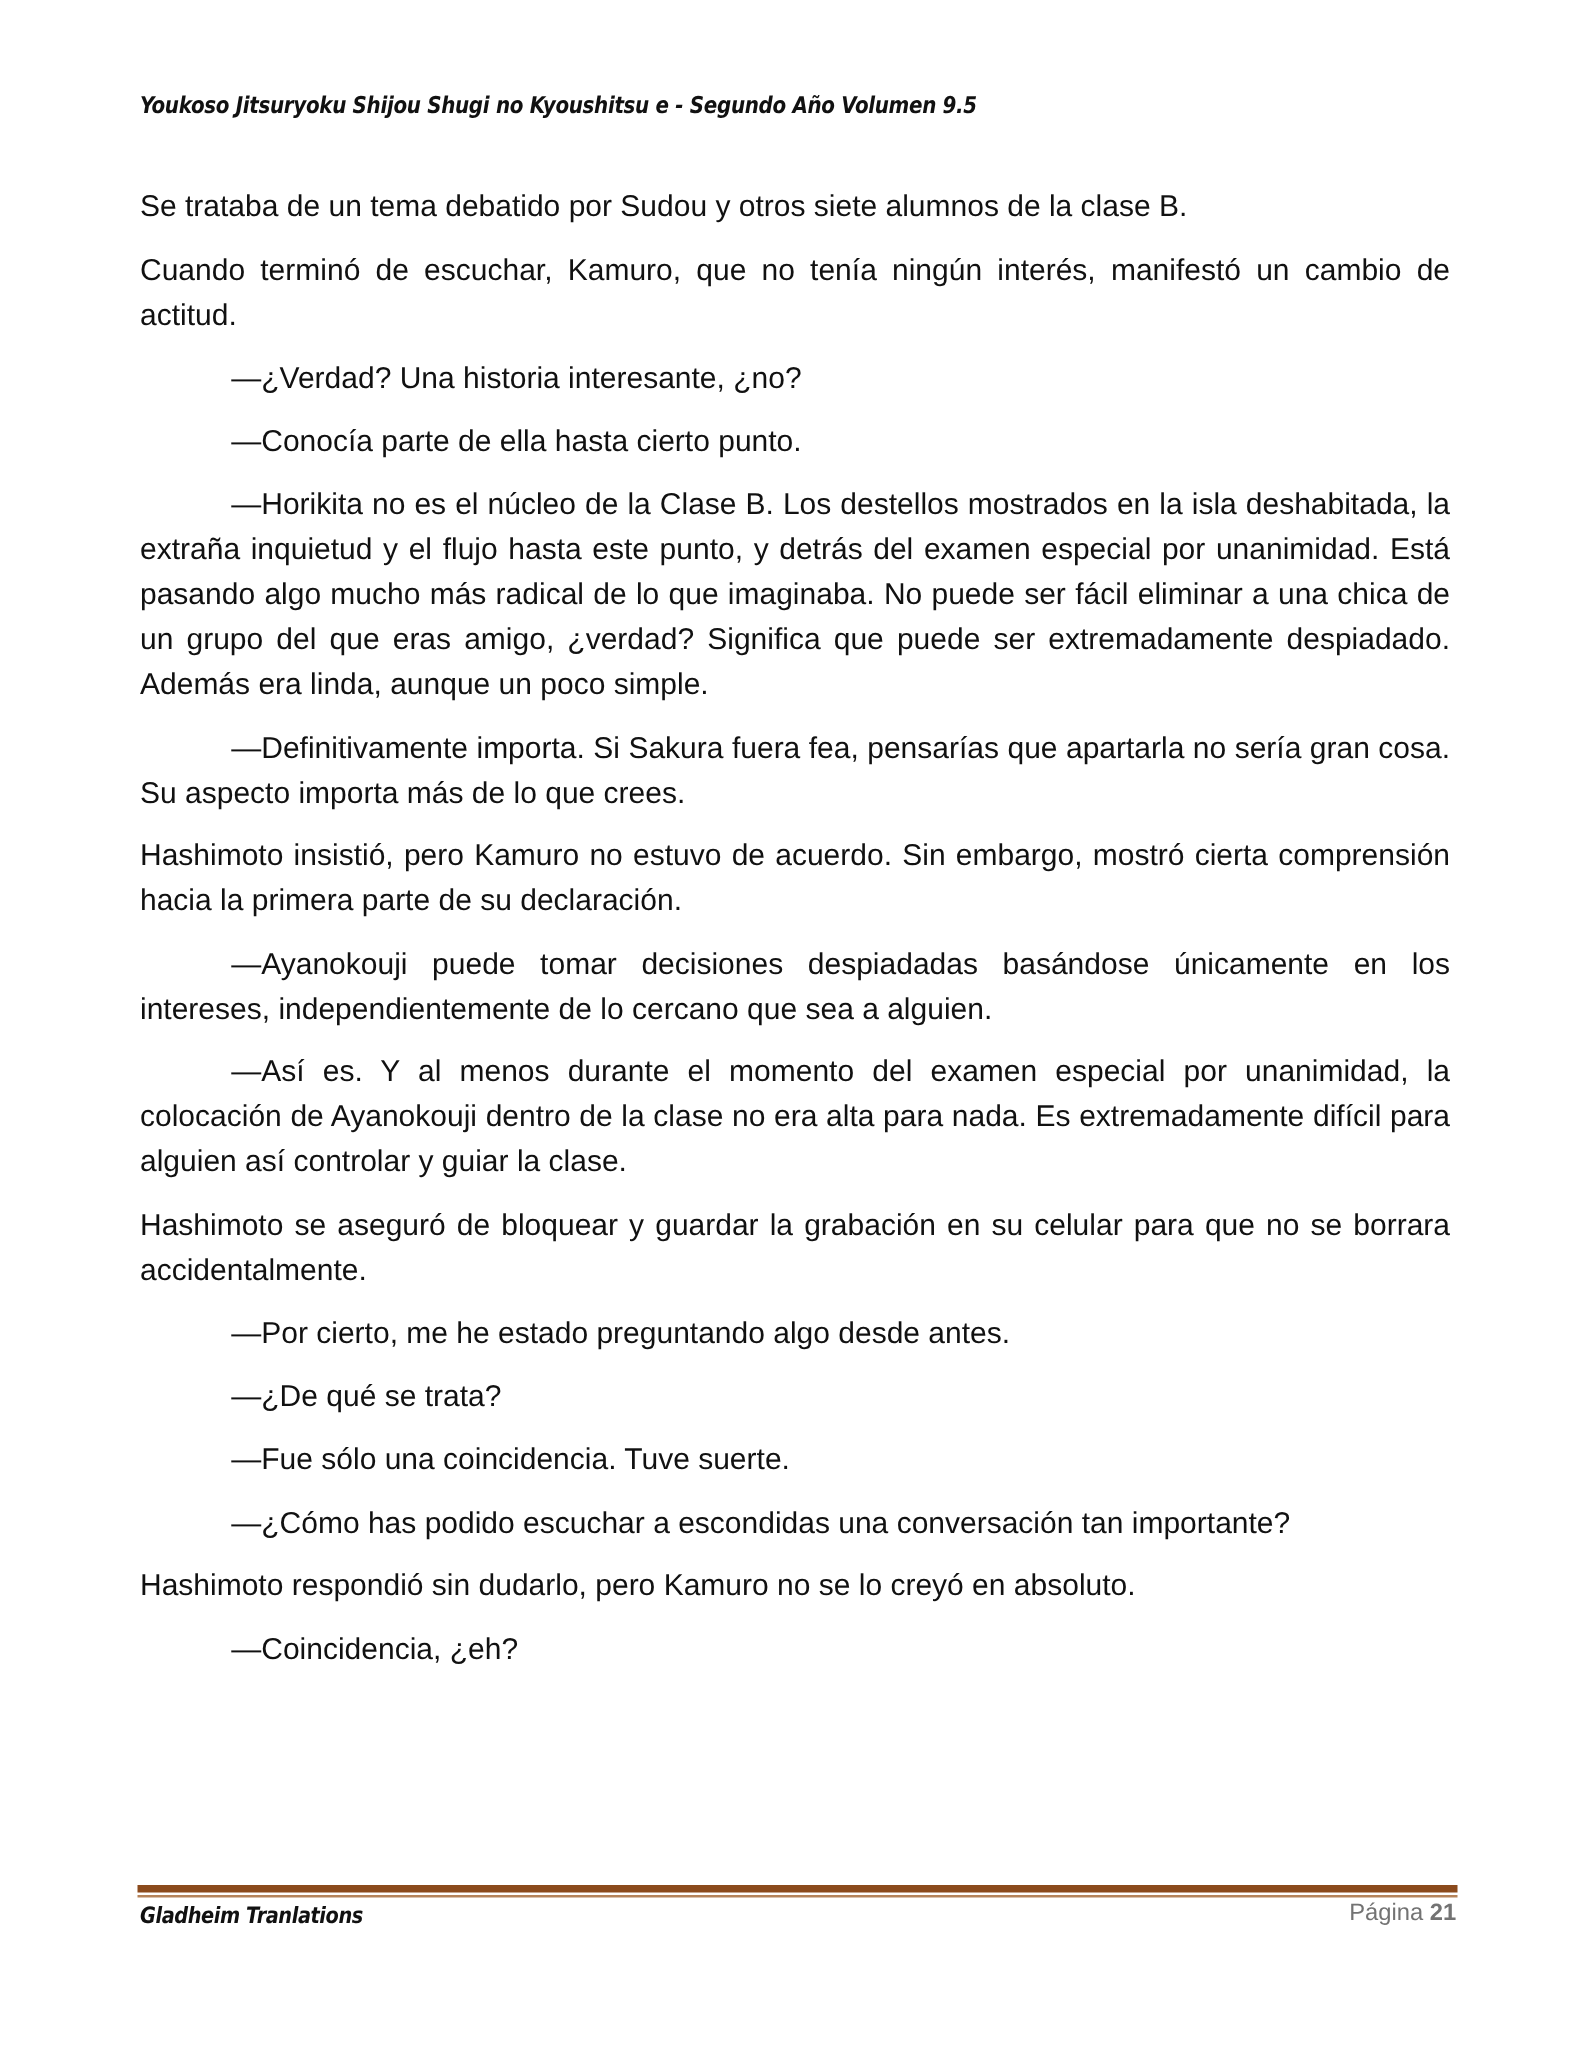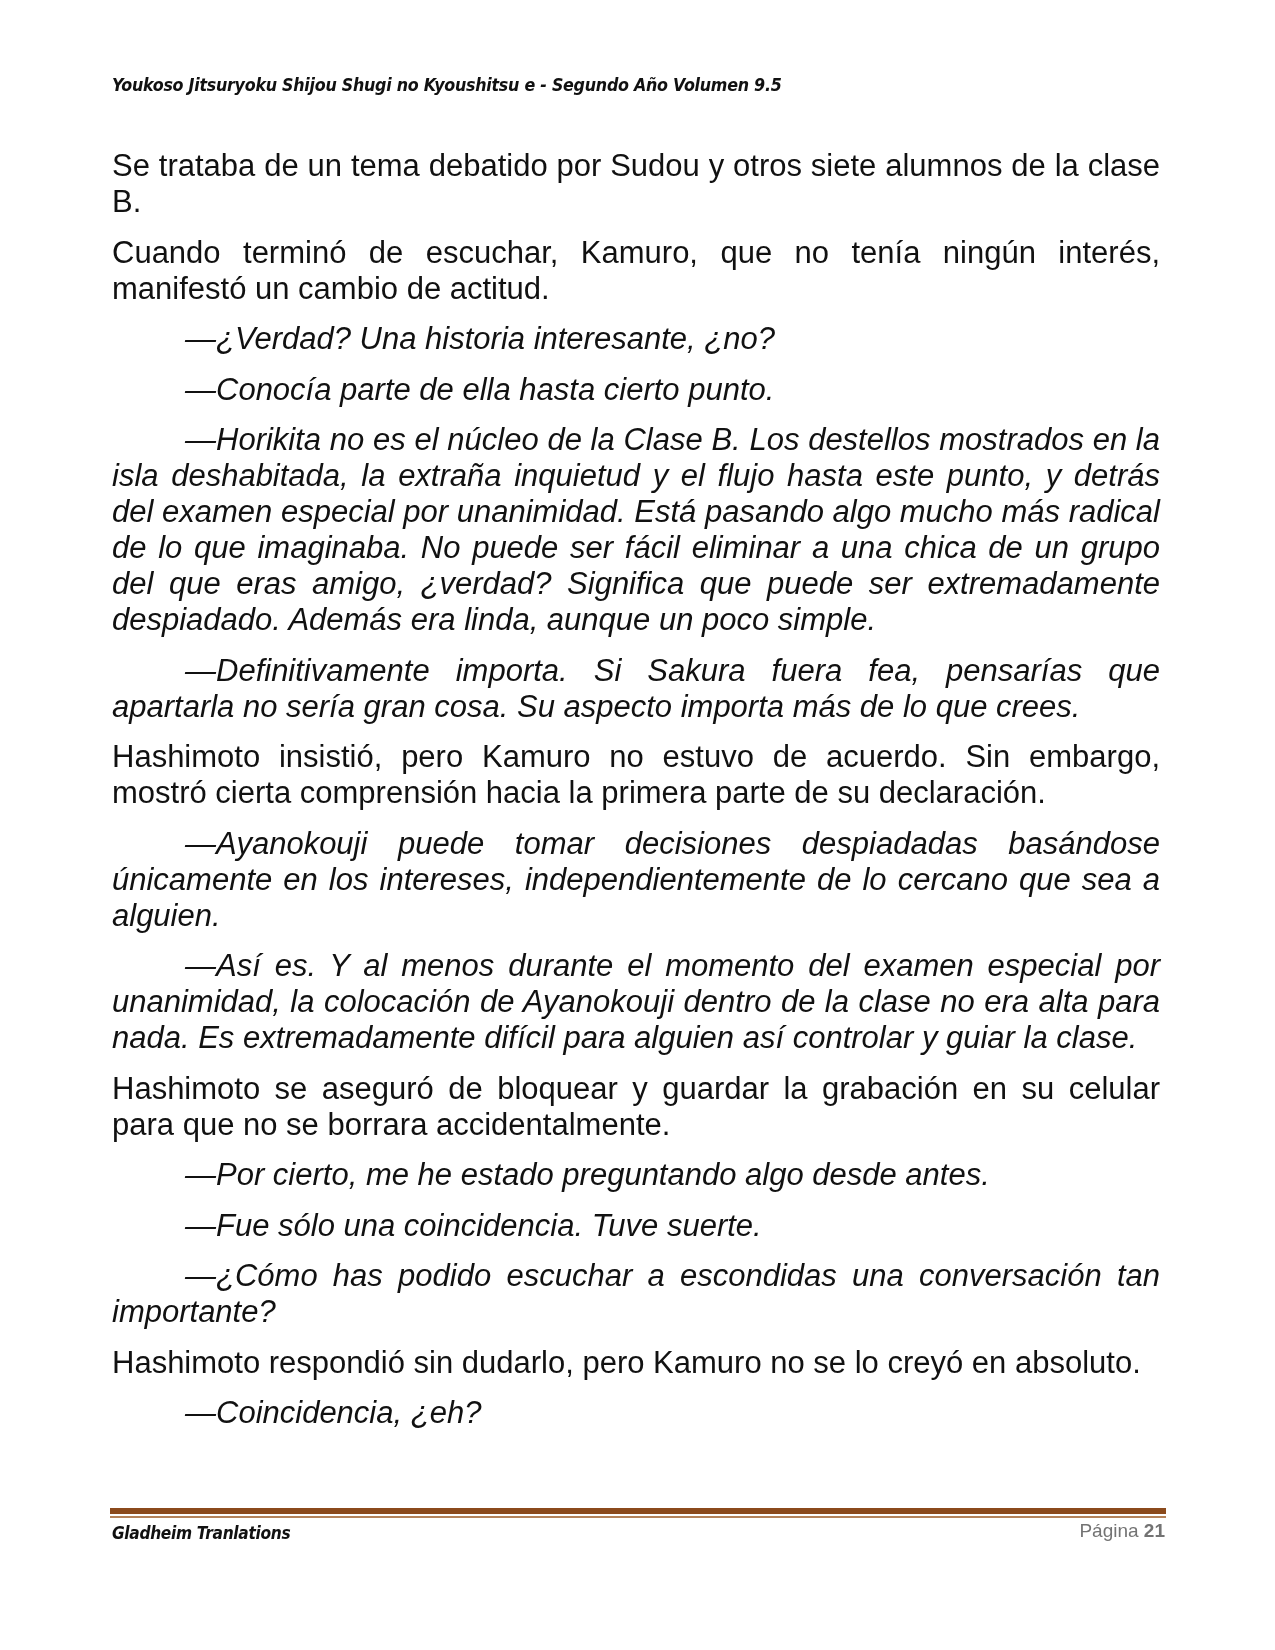--- a/index.html
+++ b/index.html
@@ -6,24 +6,24 @@
     body { width: 1275px; height: 1650px; position: relative; overflow: hidden; }
     .page { position: absolute; left: 0; top: 0; width: 1275px; height: 1650px; background: #fff; }
     .running-header {
       position: absolute; left: 112px; top: 74px; width: 1010px;
       font-family: "DejaVu Sans", sans-serif; font-style: italic; font-weight: bold;
       font-size: 18.5px; color: #111; letter-spacing: -0.3px;
       transform: scaleX(0.86); transform-origin: left center; white-space: nowrap;
     }
     .body-text {
       position: absolute; left: 112px; top: 148px; width: 1048px;
-      font-family: "Liberation Sans", sans-serif; font-size: 31px; line-height: 36px; color: #111;
+      font-family: "Liberation Sans", sans-serif; font-size: 24px; line-height: 36px; color: #111;
     }
     .body-text p { margin: 0 0 14.5px 0; text-align: justify; text-align-last: left; }
-    .body-text p.dlg { text-indent: 73px; font-style: italic; }
+    .body-text p.dlg { text-indent: 73px; }
     .footer-rule-thick {
       position: absolute; left: 110px; top: 1508px; width: 1056px; height: 6px; background: #8b4a1c;
     }
     .footer-rule-thin {
       position: absolute; left: 110px; top: 1516px; width: 1056px; height: 2px; background: #b5835a;
     }
     .footer-left {
       position: absolute; left: 112px; top: 1522px;
       font-family: "DejaVu Sans", sans-serif; font-style: italic; font-weight: bold;
       font-size: 18px; color: #111; letter-spacing: -0.4px;
@@ -46,20 +46,21 @@
     <p class="nar">Cuando terminó de escuchar, Kamuro, que no tenía ningún interés, manifestó un cambio de actitud.</p>
     <p class="dlg">—¿Verdad? Una historia interesante, ¿no?</p>
     <p class="dlg">—Conocía parte de ella hasta cierto punto.</p>
     <p class="dlg">—Horikita no es el núcleo de la Clase B. Los destellos mostrados en la isla deshabitada, la extraña inquietud y el flujo hasta este punto, y detrás del examen especial por unanimidad. Está pasando algo mucho más radical de lo que imaginaba. No puede ser fácil eliminar a una chica de un grupo del que eras amigo, ¿verdad? Significa que puede ser extremadamente despiadado. Además era linda, aunque un poco simple.</p>
     <p class="dlg">—Definitivamente importa. Si Sakura fuera fea, pensarías que apartarla no sería gran cosa. Su aspecto importa más de lo que crees.</p>
     <p class="nar">Hashimoto insistió, pero Kamuro no estuvo de acuerdo. Sin embargo, mostró cierta comprensión hacia la primera parte de su declaración.</p>
     <p class="dlg">—Ayanokouji puede tomar decisiones despiadadas basándose únicamente en los intereses, independientemente de lo cercano que sea a alguien.</p>
     <p class="dlg">—Así es. Y al menos durante el momento del examen especial por unanimidad, la colocación de Ayanokouji dentro de la clase no era alta para nada. Es extremadamente difícil para alguien así controlar y guiar la clase.</p>
     <p class="nar">Hashimoto se aseguró de bloquear y guardar la grabación en su celular para que no se borrara accidentalmente.</p>
     <p class="dlg">—Por cierto, me he estado preguntando algo desde antes.</p>
+    <p class="dlg">—¿De qué se trata?</p>
     <p class="dlg">—Fue sólo una coincidencia. Tuve suerte.</p>
     <p class="dlg">—¿Cómo has podido escuchar a escondidas una conversación tan importante?</p>
     <p class="nar">Hashimoto respondió sin dudarlo, pero Kamuro no se lo creyó en absoluto.</p>
     <p class="dlg">—Coincidencia, ¿eh?</p>
   </div>
 
   <div class="footer-rule-thick"></div>
   <div class="footer-rule-thin"></div>
   <div class="footer-left">Gladheim Tranlations</div>
   <div class="footer-right">

